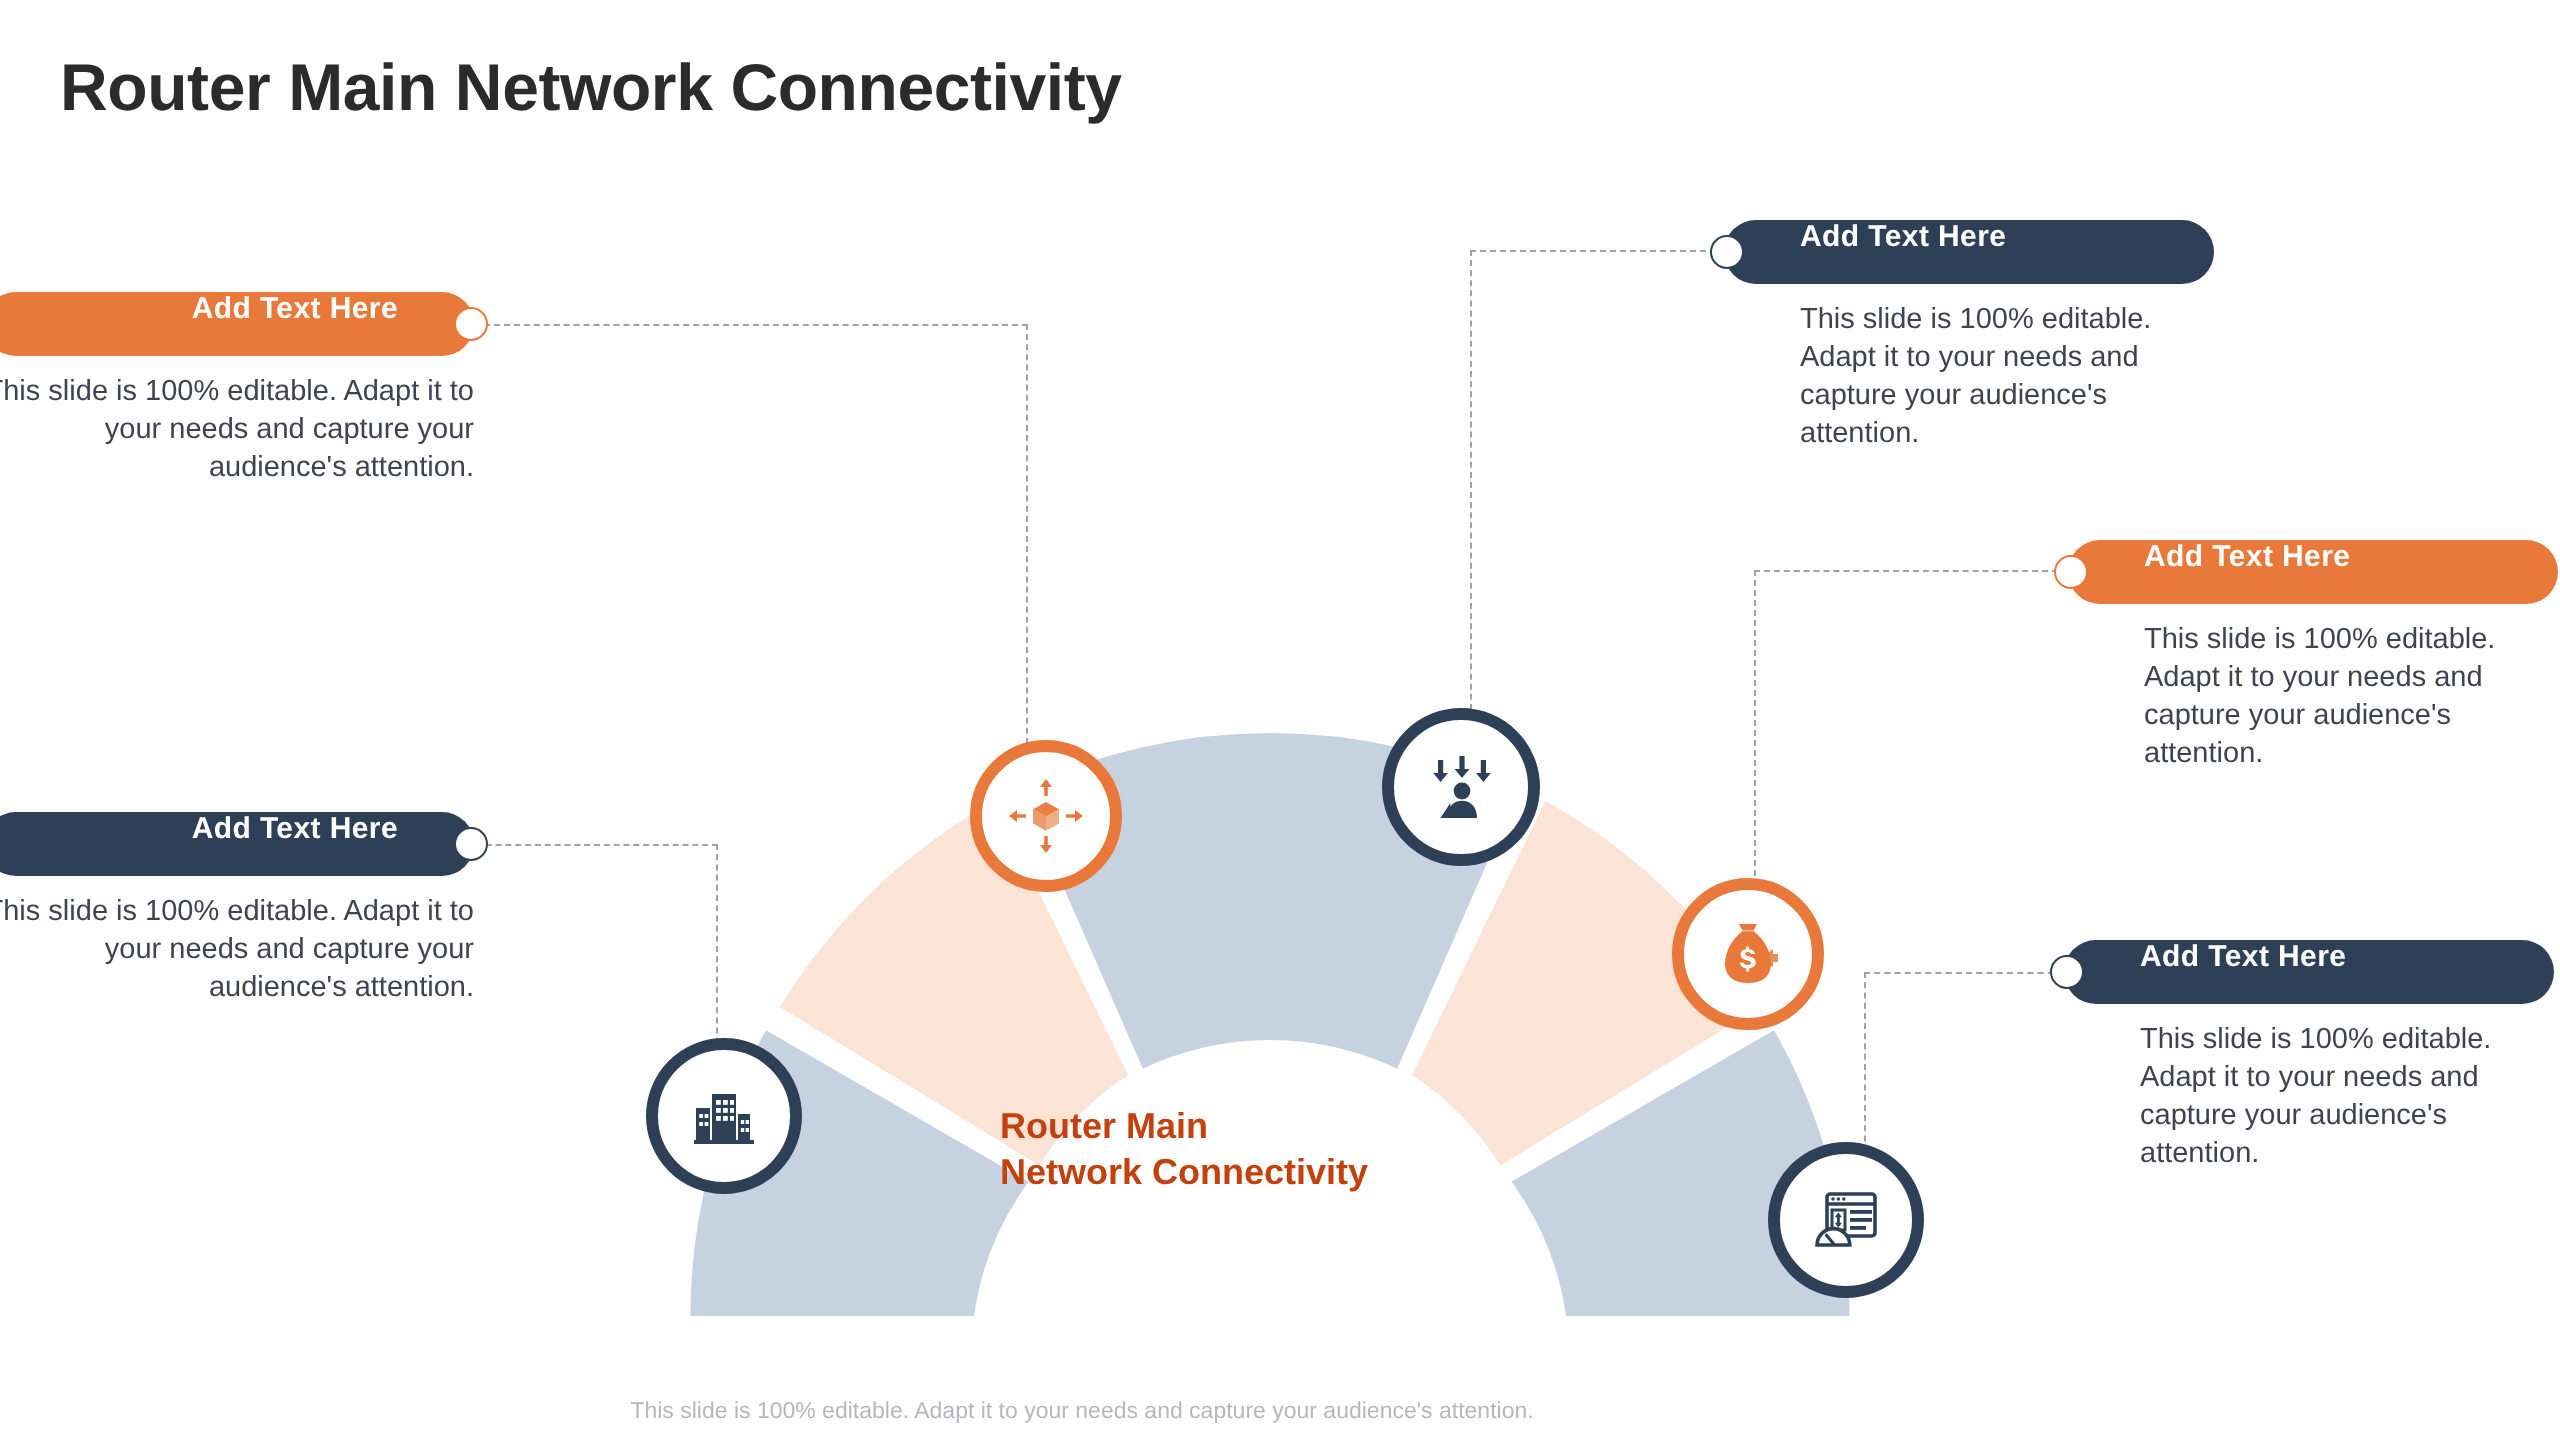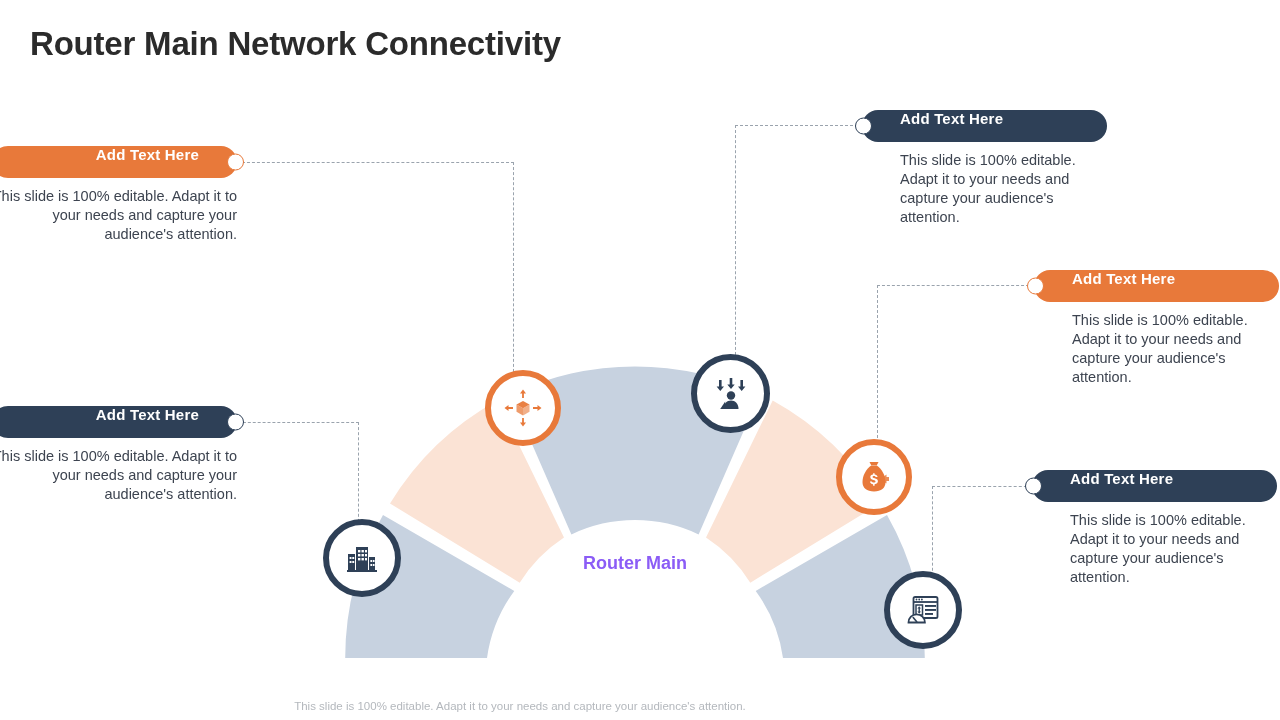--- a/index.html
+++ b/index.html
@@ -1,21 +1,21 @@
 <!DOCTYPE html>
 <html><head>
 <meta charset="utf-8">
 <style>
   html,body{margin:0;padding:0;}
   body{
     width:1280px;height:720px;background:#ffffff;
     font-family:"Liberation Sans", sans-serif;
     overflow:hidden;position:relative;
   }
-  #slide{position:absolute;inset:0;width:1040px;height:720px;}
+  #slide{position:absolute;inset:0;width:1040px;height:720px;padding-left:42px;}
 
   .title{
     position:absolute;left:30px;top:25px;
     font-size:33px;font-weight:bold;color:#2b2b2b;
     letter-spacing:-.2px;white-space:nowrap;
   }
 
   
   .callout{position:absolute;width:245px;}
   .pill{
@@ -47,22 +47,22 @@
   
   .conn{position:absolute;border-color:#9aa3ad;border-style:dashed;border-width:0;}
   .conn.h{border-top-width:1.1px;height:0;}
   .conn.v{border-left-width:1.1px;width:0;}
 
   
   #arc{position:absolute;left:330px;top:350px;}
 
   .center-label{
     position:absolute;left:500px;top:552px;width:270px;
-    text-align:center;font-size:18px;font-weight:bold;
-    line-height:1.28;color:#8b5cf6;
+    font-size:18px;font-weight:bold;
+    line-height:1.28;color:#c2410c;
   }
 
   
   .badge{
     position:absolute;border-radius:50%;background:#ffffff;
     display:flex;align-items:center;justify-content:center;
     box-sizing:border-box;
   }
   .badge.navy{border:6px solid #2e4057;}
   .badge.orange{border:6px solid #e8793a;}
@@ -100,20 +100,21 @@
       <path fill="#c7d2e0" d="M 15.2 308 A 290 290 0 0 1 53.0 165.1 L 184.3 240.9 A 148 148 0 0 0 157.0 308 Z"></path>
       <path fill="#fbe3d5" d="M 60.0 153.5 A 290 290 0 0 1 167.3 50.5 L 234.0 187.5 A 148 148 0 0 0 189.7 232.7 Z"></path>
       <path fill="#c7d2e0" d="M 180.4 44.6 A 290 290 0 0 1 429.6 44.6 L 368.6 184.4 A 148 148 0 0 0 241.4 184.4 Z"></path>
       <path fill="#fbe3d5" d="M 442.7 50.5 A 290 290 0 0 1 550.0 153.5 L 420.3 232.7 A 148 148 0 0 0 376.0 187.5 Z"></path>
       <path fill="#c7d2e0" d="M 557.0 165.1 A 290 290 0 0 1 594.8 308 L 453.0 308 A 148 148 0 0 0 425.7 240.9 Z"></path>
     </g>
   </svg>
 
   <div class="center-label">
     <div>Router Main</div>
+    <div>Network Connectivity</div>
   </div>
 
   <div class="badge navy" style="left:323px;top:519px;width:78px;height:78px;">
     <svg width="34" height="34" viewBox="0 0 34 34">
       <g fill="#2e4057">
         <rect x="3" y="13" width="7" height="16"></rect>
         <rect x="11" y="6" width="12" height="23"></rect>
         <rect x="24" y="16" width="6" height="13"></rect>
         <rect x="2" y="29" width="30" height="2"></rect>
         <g fill="#ffffff">

